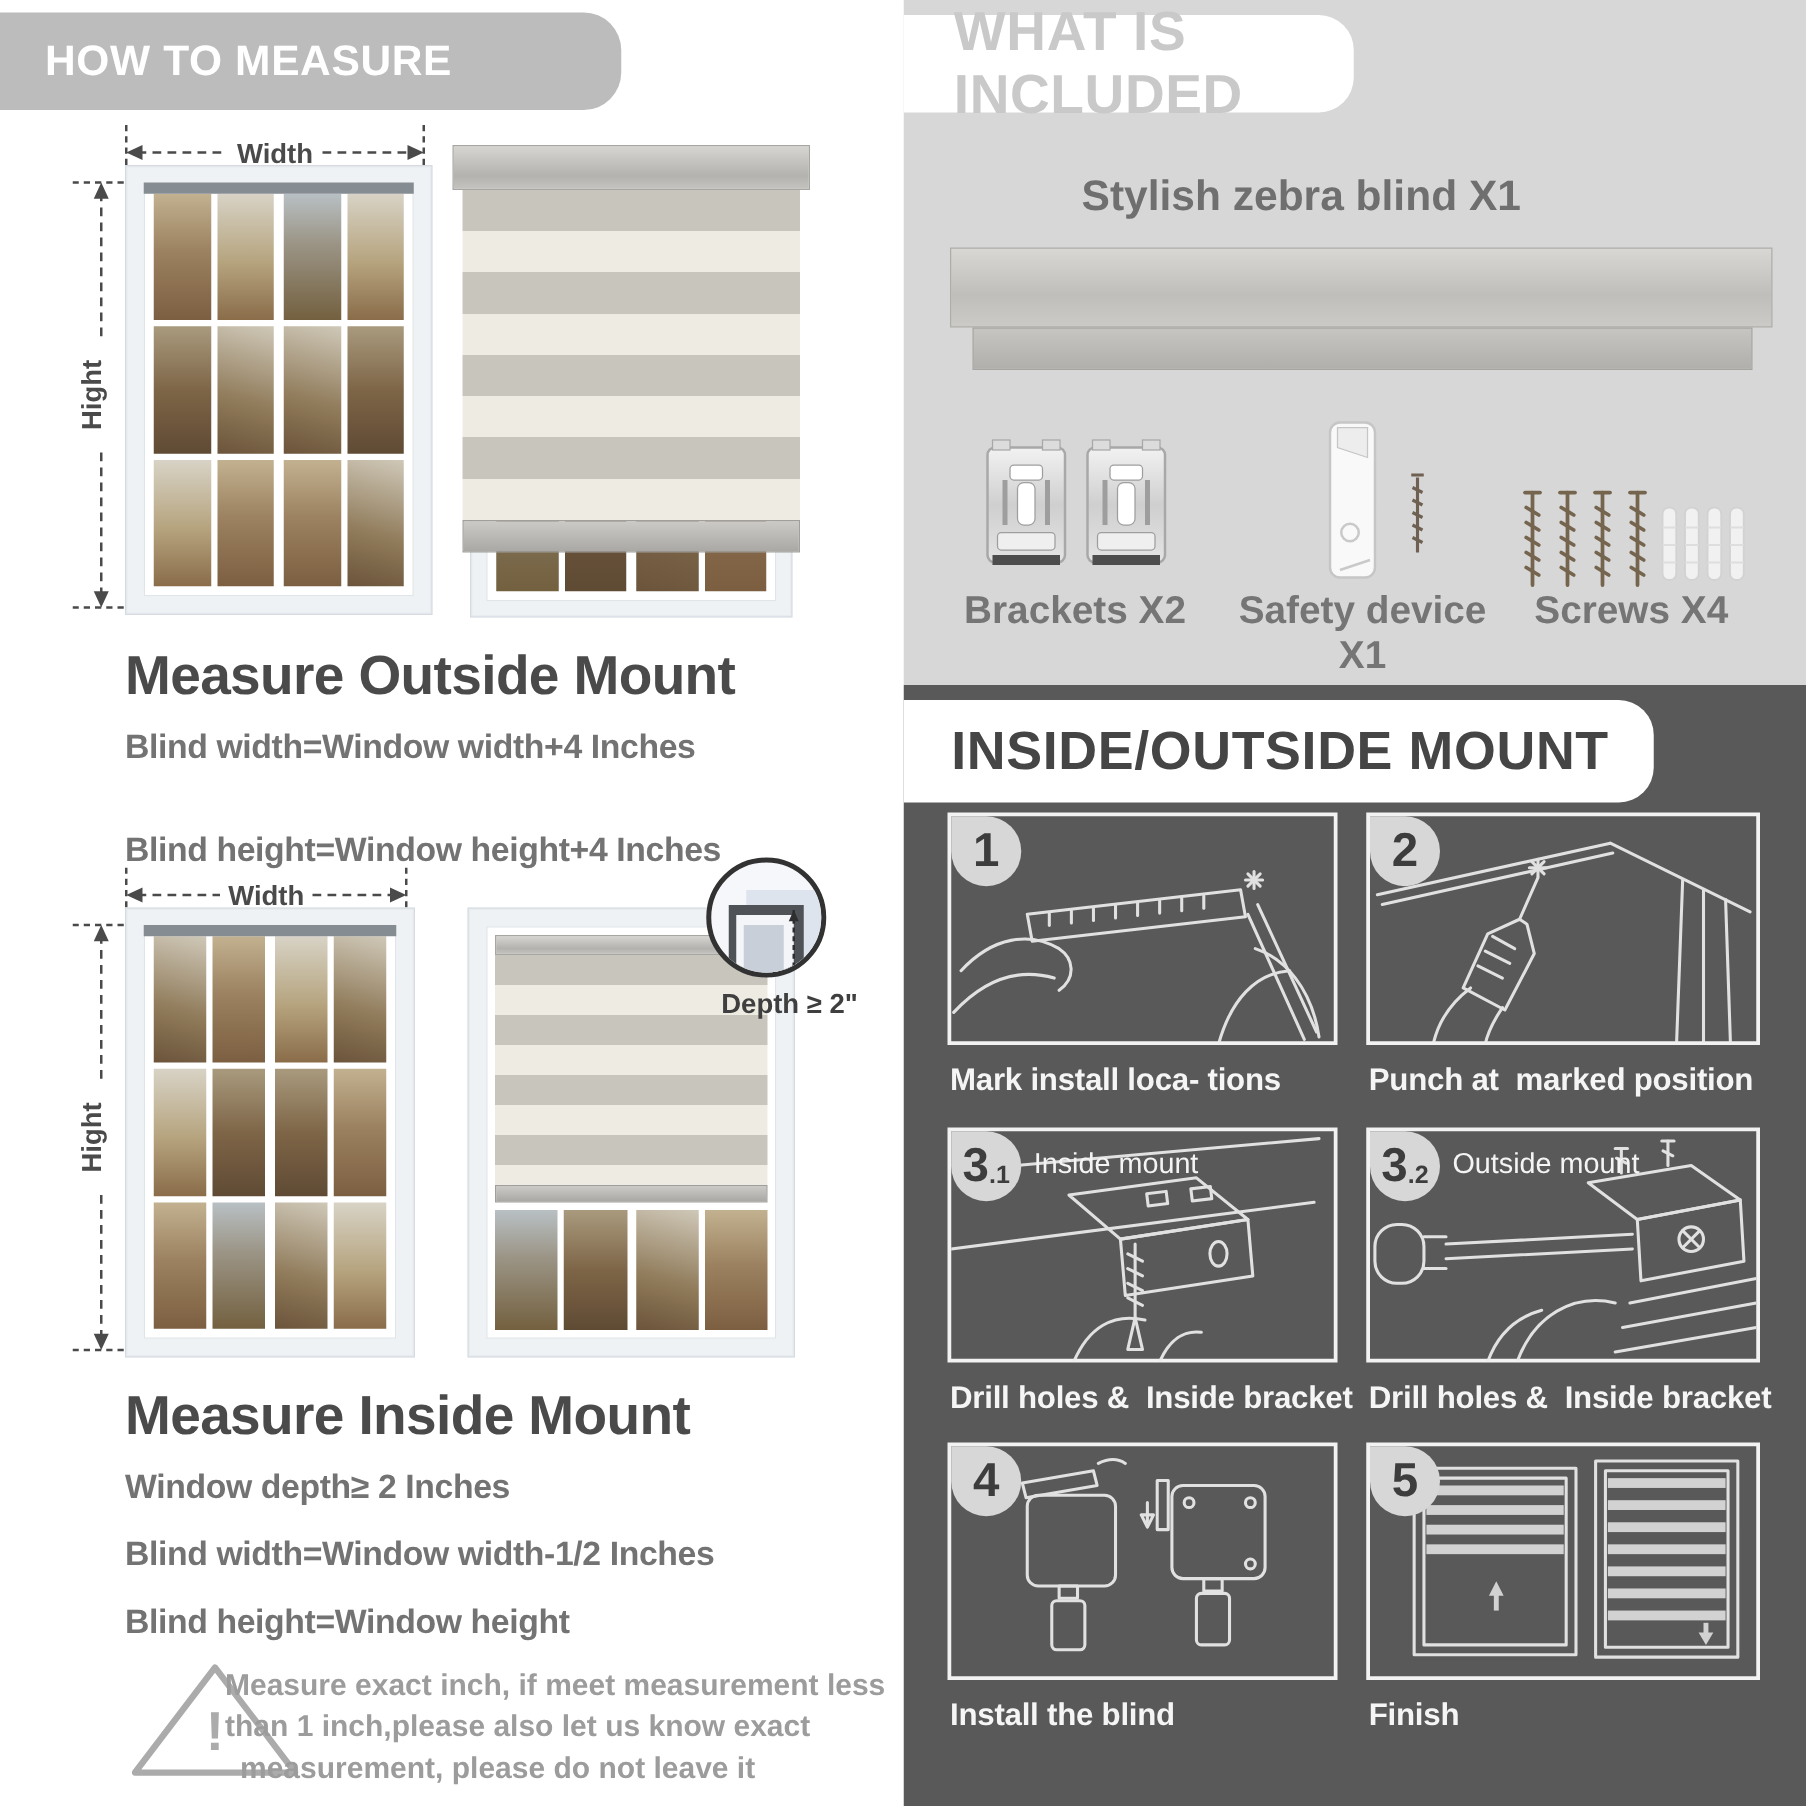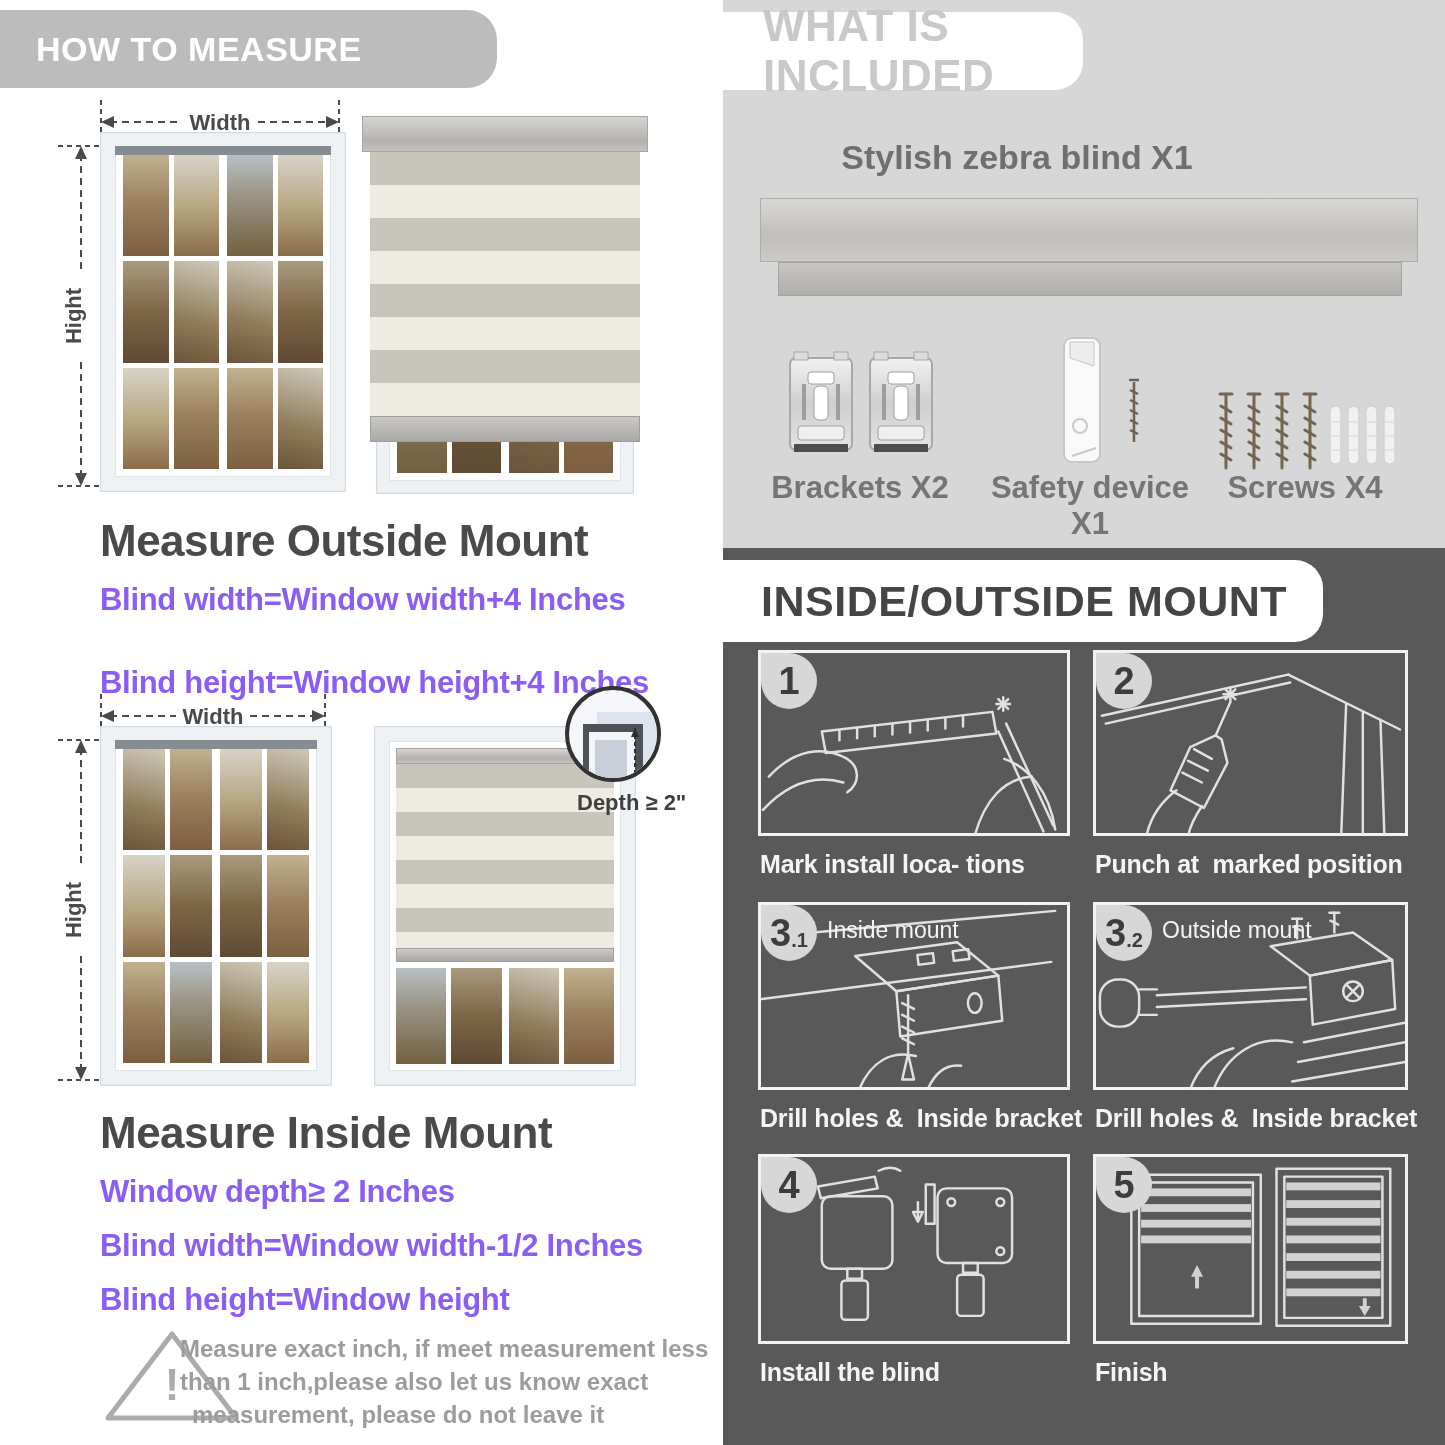--- a/index.html
+++ b/index.html
@@ -17,21 +17,21 @@
   .hdr-mount{left:723px;top:560px;width:600px;height:82px;background:#ffffff;border-radius:0 28px 28px 0;
             display:flex;align-items:center;padding-left:38px;box-sizing:border-box;}
   .hdr-mount span{color:#454545;font-size:43px;font-weight:bold;letter-spacing:.5px;}
 
   
   .panel-light{left:723px;top:0;width:722px;height:548px;background:#d7d7d7;}
   .panel-dark{left:723px;top:548px;width:722px;height:897px;background:#595959;}
 
   
   .title-dark{color:#4a4a4a;font-size:44px;font-weight:bold;letter-spacing:-.5px;}
-  .line-gray{color:#8b5cf6;font-size:31px;font-weight:bold;letter-spacing:-.3px;}
+  .line-gray{color:#737373;font-size:27px;font-weight:bold;letter-spacing:-.3px;}
   .warn-text{color:#9c9c9c;font-size:24px;font-weight:bold;line-height:33px;}
 
   
   .winfig{background:#eef2f5;border:1px solid #d5dbe0;box-sizing:border-box;padding:14px;
           box-shadow:0 0 0 1px #e8ecef inset;}
   .winfig .rail{position:absolute;left:14px;right:14px;top:13px;height:9px;background:#858c92;z-index:2;}
   .winfig .glass{position:relative;width:100%;height:100%;background:#ffffff;border:1px solid #e0e5e9;
           box-sizing:border-box;display:flex;gap:8px;padding:7px;}
   .sash{flex:1;display:grid;grid-template-columns:1fr 1fr;grid-template-rows:1fr 1fr 1fr;gap:5px;}
   .sash.onerow{grid-template-rows:1fr;}
@@ -236,21 +236,21 @@
     <text x="76" y="74" text-anchor="middle" font-size="44" font-weight="bold" fill="#ababab" font-family="Liberation Sans, sans-serif">!</text>
   </svg>
   <div class="abs warn-text" style="left:180px;top:1332px;">Measure exact inch, if meet measurement less</div>
   <div class="abs warn-text" style="left:180px;top:1365px;">than 1 inch,please also let us know exact</div>
   <div class="abs warn-text" style="left:180px;top:1398px;margin-left:12px;">measurement, please do not leave it</div>
 
   <div class="abs hdr-included">
     <span>WHAT IS INCLUDED</span>
   </div>
 
-  <div class="abs blind-label" style="left:687px;top:138px;width:660px;">Stylish zebra blind X1</div>
+  <div class="abs blind-label" style="left:711px;top:138px;width:660px;">Stylish zebra blind X1</div>
 
   <div class="abs" style="left:760px;top:198px;width:658px;height:64px;border:1px solid #aeada9;box-sizing:border-box;
        background:linear-gradient(180deg,#d8d7d4 0%,#bfbeba 60%,#cbcac6 100%);"></div>
   <div class="abs" style="left:778px;top:262px;width:624px;height:34px;border:1px solid #a5a4a0;box-sizing:border-box;
        background:linear-gradient(180deg,#c6c5c1 0%,#b0afab 100%);"></div>
 
   <svg class="abs" style="left:786px;top:350px;" width="150" height="112" viewBox="0 0 150 112">
     <defs>
       <linearGradient id="met" x1="0" y1="0" x2="0" y2="1">
         <stop offset="0" stop-color="#f2f2f2"></stop>

